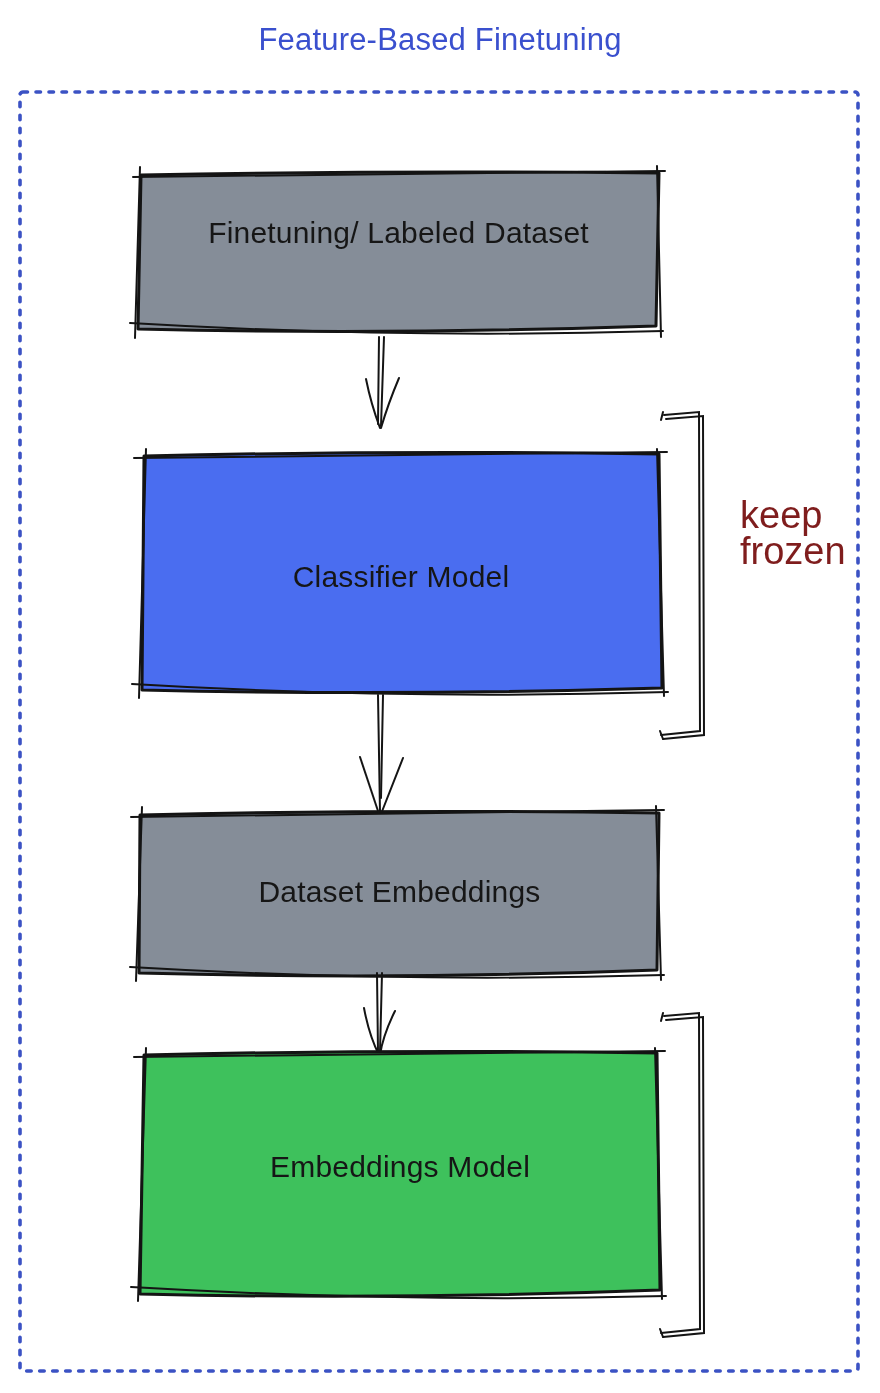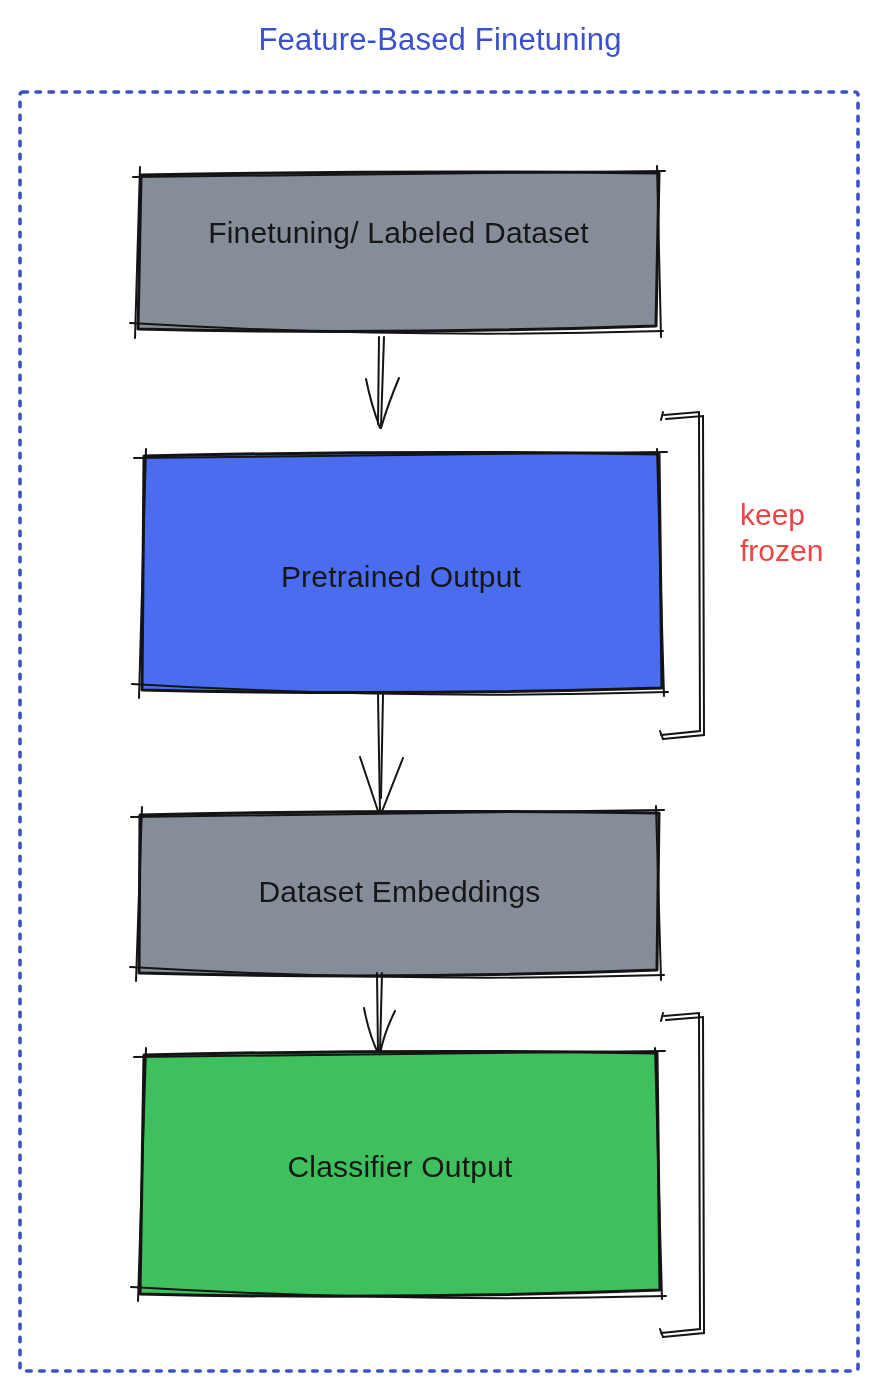--- a/index.html
+++ b/index.html
@@ -46,23 +46,23 @@
     letter-spacing: 0.2px;
     pointer-events: none;
   }
   .node-label.dataset    { left: 137px; top: 172px; width: 523px; height: 158px; transform: translateY(-18px); }
   .node-label.pretrained { left: 140px; top: 453px; width: 522px; height: 239px; transform: translateY(4px); }
   .node-label.embeddings { left: 137px; top: 812px; width: 525px; height: 163px; transform: translateY(-2px); }
   .node-label.classifier { left: 140px; top: 1052px; width: 520px; height: 243px; transform: translateY(-7px); }
   .side-label {
     position: absolute;
     width: 120px;
-    font-size: 30px;
+    font-size: 38px;
     line-height: 36px;
-    color: #ef4444;
+    color: #7f1d1d;
   }
   .side-label.frozen { left: 740px; top: 497px; }
   .side-label.update { left: 740px; top: 1096px; }
 </style>
 </head>
 <body>
 
 <div class="stage">
 
   <div class="title">Feature-Based Finetuning</div>
@@ -133,19 +133,19 @@
 
     <g>
       <path class="sk" d="M664,1016 L699,1013 L700,1329 L661,1333"></path>
       <path class="sk" d="M666,1020 L703,1017 L704,1333 L663,1337"></path>
       <path class="sk" d="M663,1013 L661,1021"></path>
       <path class="sk" d="M660,1329 L663,1337"></path>
     </g>
   </svg>
 
   <div class="node-label dataset">Finetuning/ Labeled Dataset</div>
-  <div class="node-label pretrained">Pretrained Output</div>
+  <div class="node-label pretrained">Classifier Model</div>
   <div class="node-label embeddings">Dataset Embeddings</div>
-  <div class="node-label classifier">Classifier Output</div>
+  <div class="node-label classifier">Embeddings Model</div>
 
   <div class="side-label frozen">keep frozen</div>
 
 </div>
 
 </body></html>

